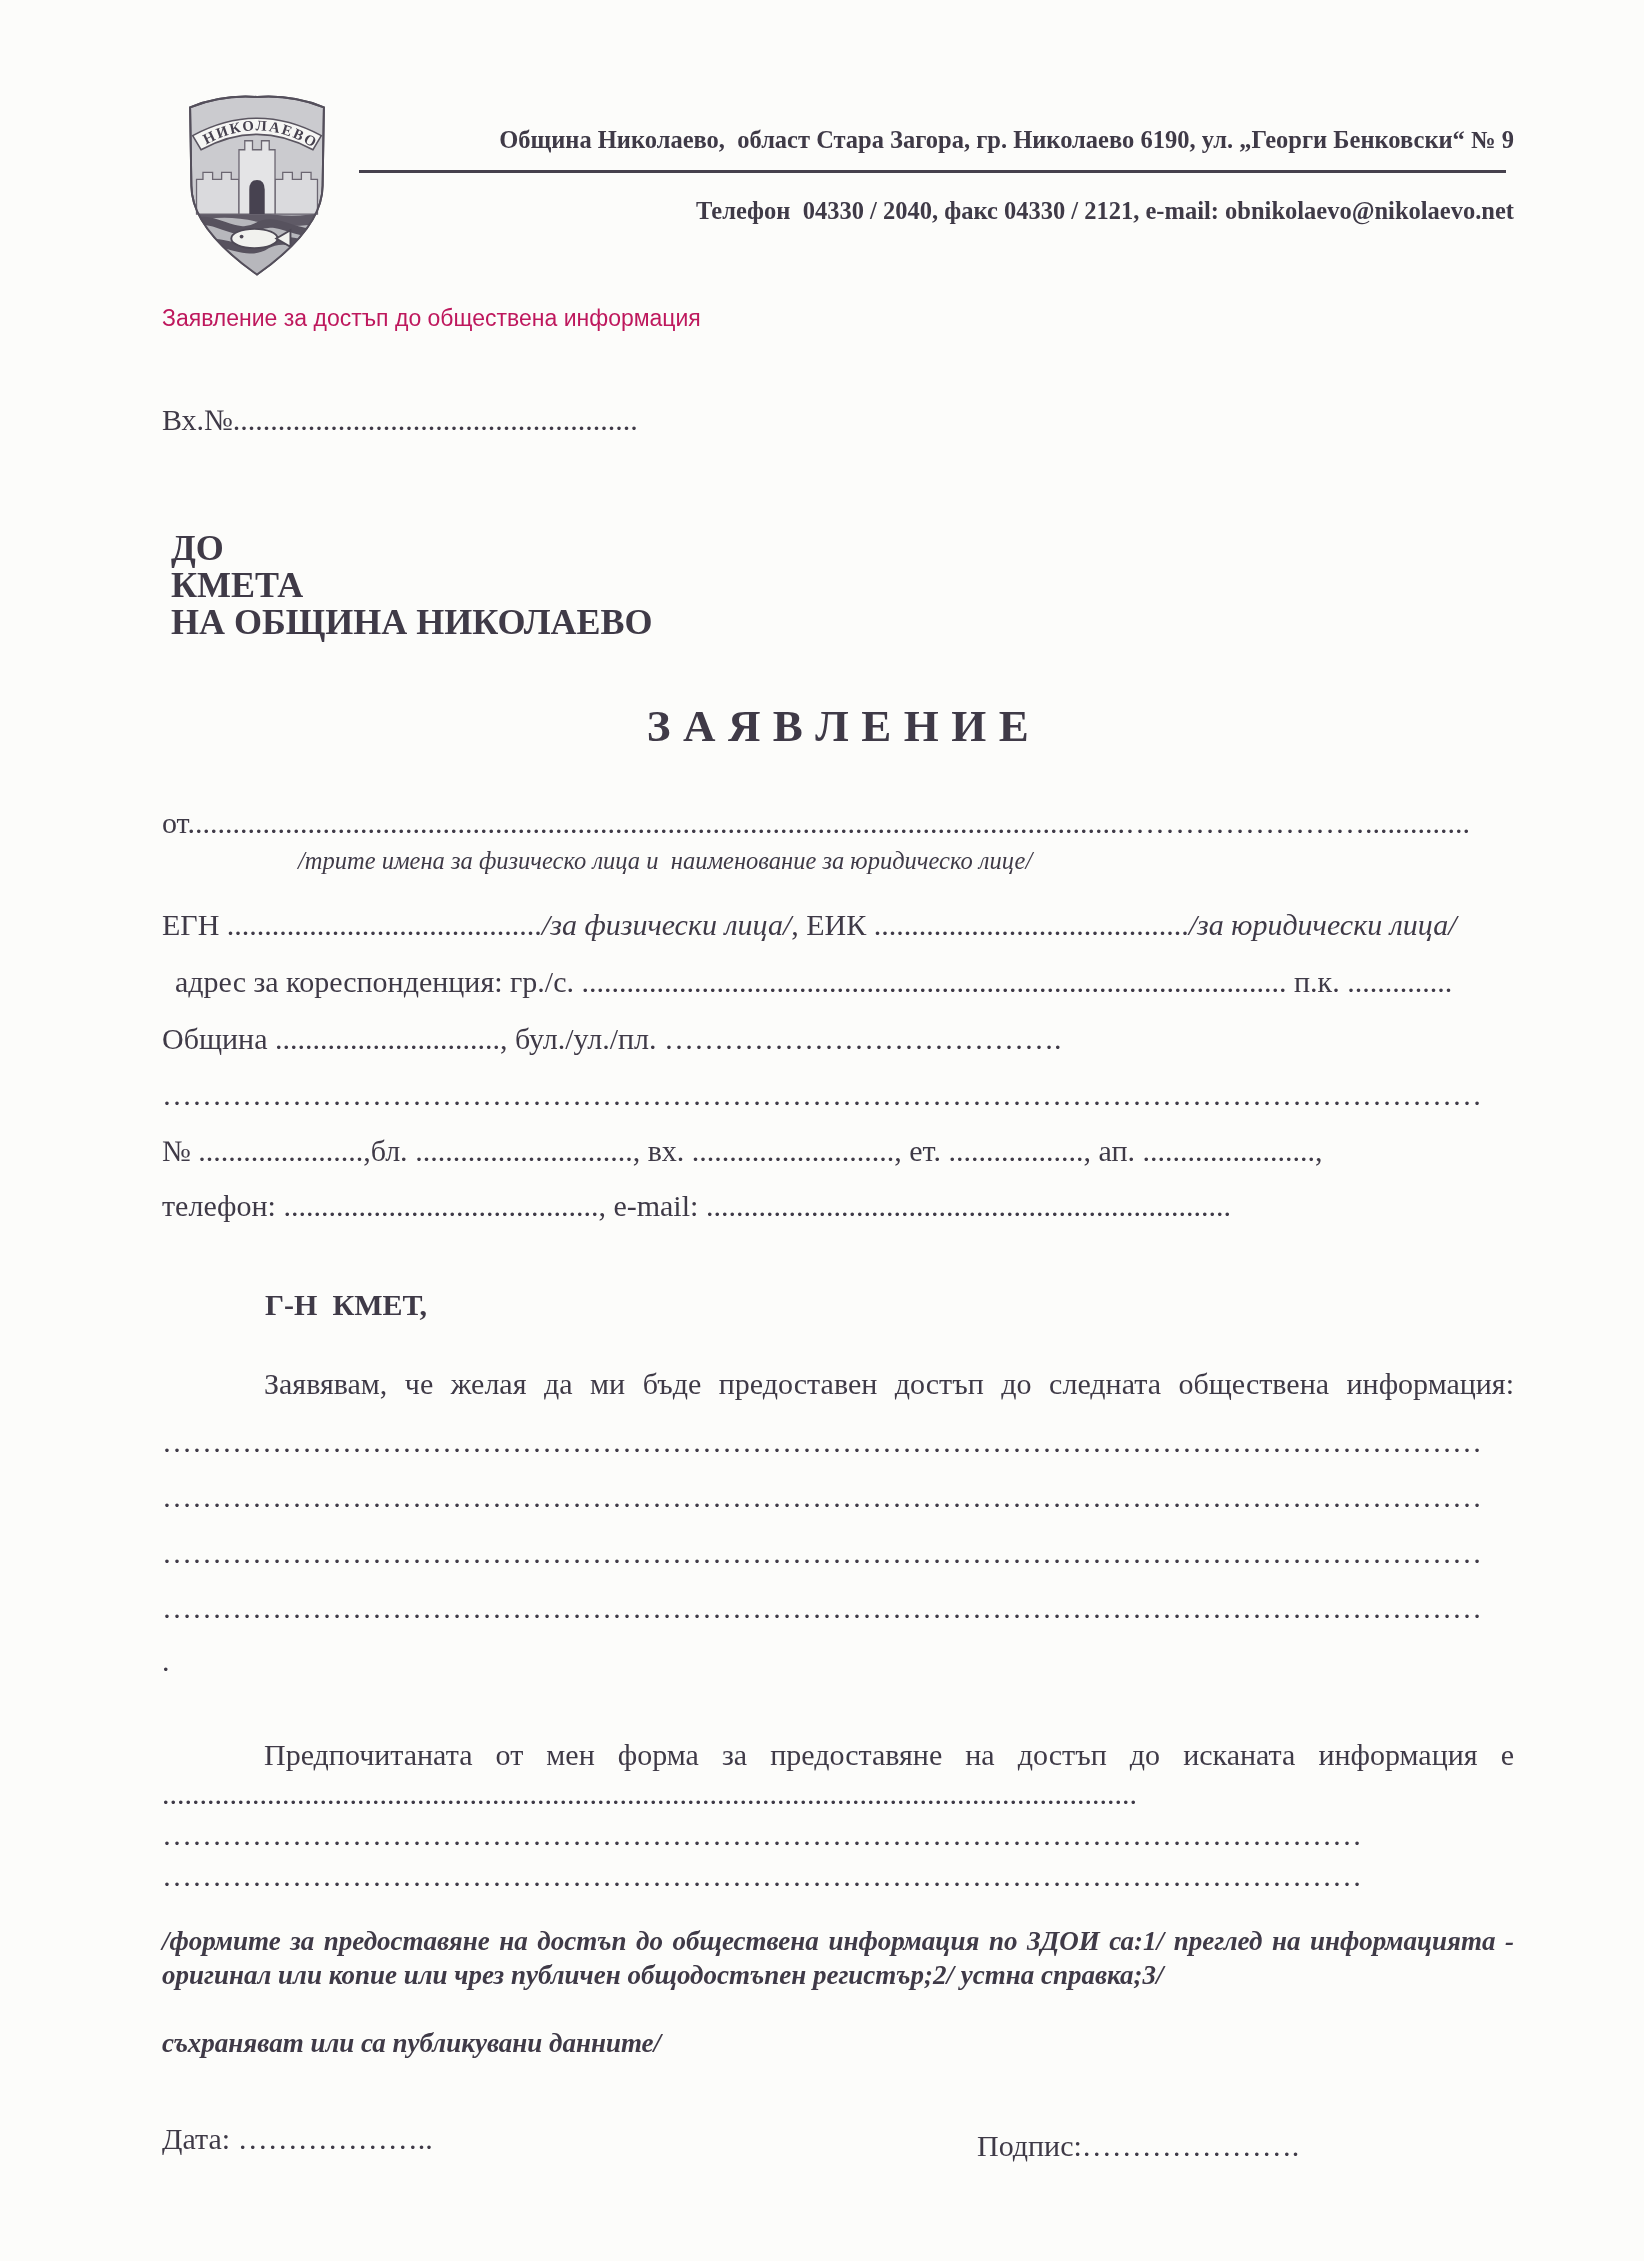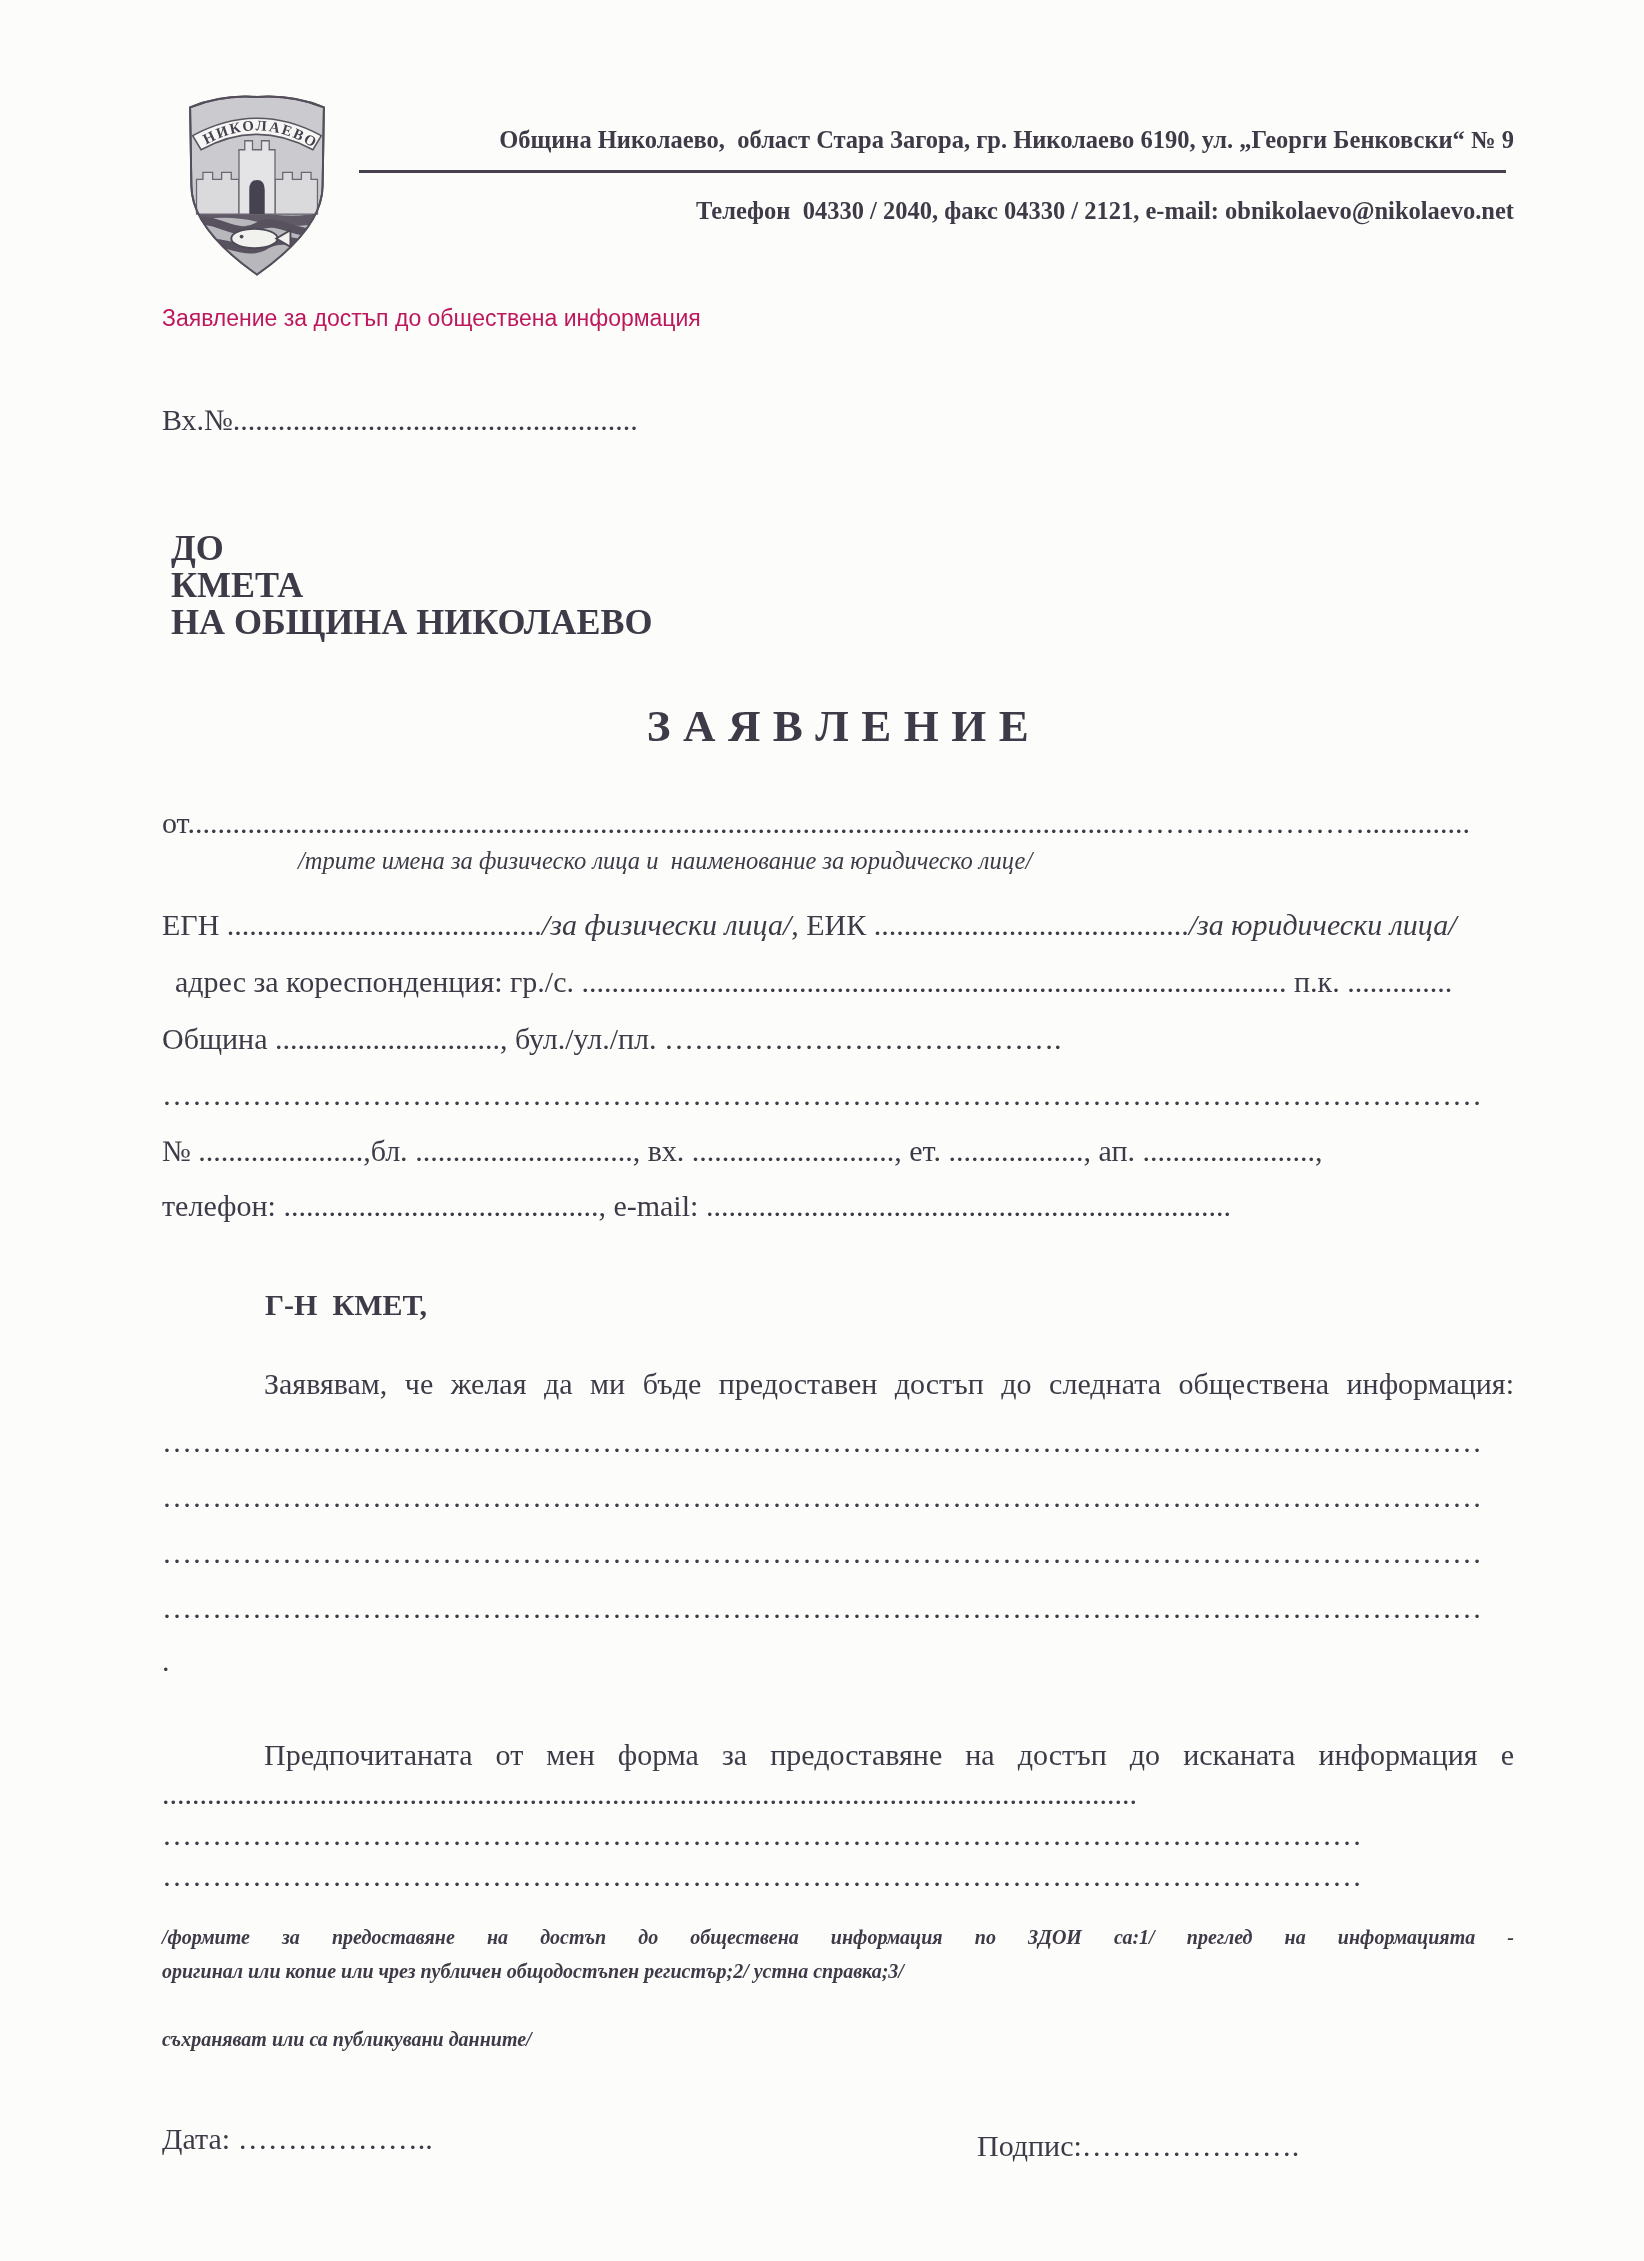--- a/index.html
+++ b/index.html
@@ -14,21 +14,21 @@
   .it { font-style:italic; }
   .hdr { font-weight:bold; font-size:24.5px; line-height:1.15; text-align:right; white-space:nowrap; }
   .rule { background:#46414d; }
   .doctype { font-family:"Liberation Sans","DejaVu Sans",sans-serif; font-size:23px; color:#be185d; }
   .addr-line { font-weight:bold; font-size:36px; line-height:37px; white-space:nowrap; }
   .title { font-weight:bold; font-size:45px; letter-spacing:0.6px; text-align:center; white-space:nowrap; }
   .note { font-style:italic; font-size:24.5px; white-space:nowrap; }
   .bold { font-weight:bold; }
   .jl { white-space:normal; text-align:justify; text-align-last:justify; }
   .indent { text-indent:102px; }
-  .footnote-line { position:absolute; font-weight:bold; font-style:italic; font-size:20px; line-height:1.2; white-space:nowrap; }
+  .footnote-line { position:absolute; font-weight:bold; font-style:italic; font-size:27px; line-height:1.2; white-space:nowrap; }
 </style>
 </head>
 <body>
 
 <div class="page">
 
   <svg class="abs" style="left:179px; top:88px;" width="156" height="193" viewBox="0 0 240 300">
     <defs>
       <clipPath id="shieldClip">
         <path d="M16,30 Q66,10 120,14 Q174,10 224,30 L222,152 Q222,218 120,290 Q18,218 18,152 Z"></path>

